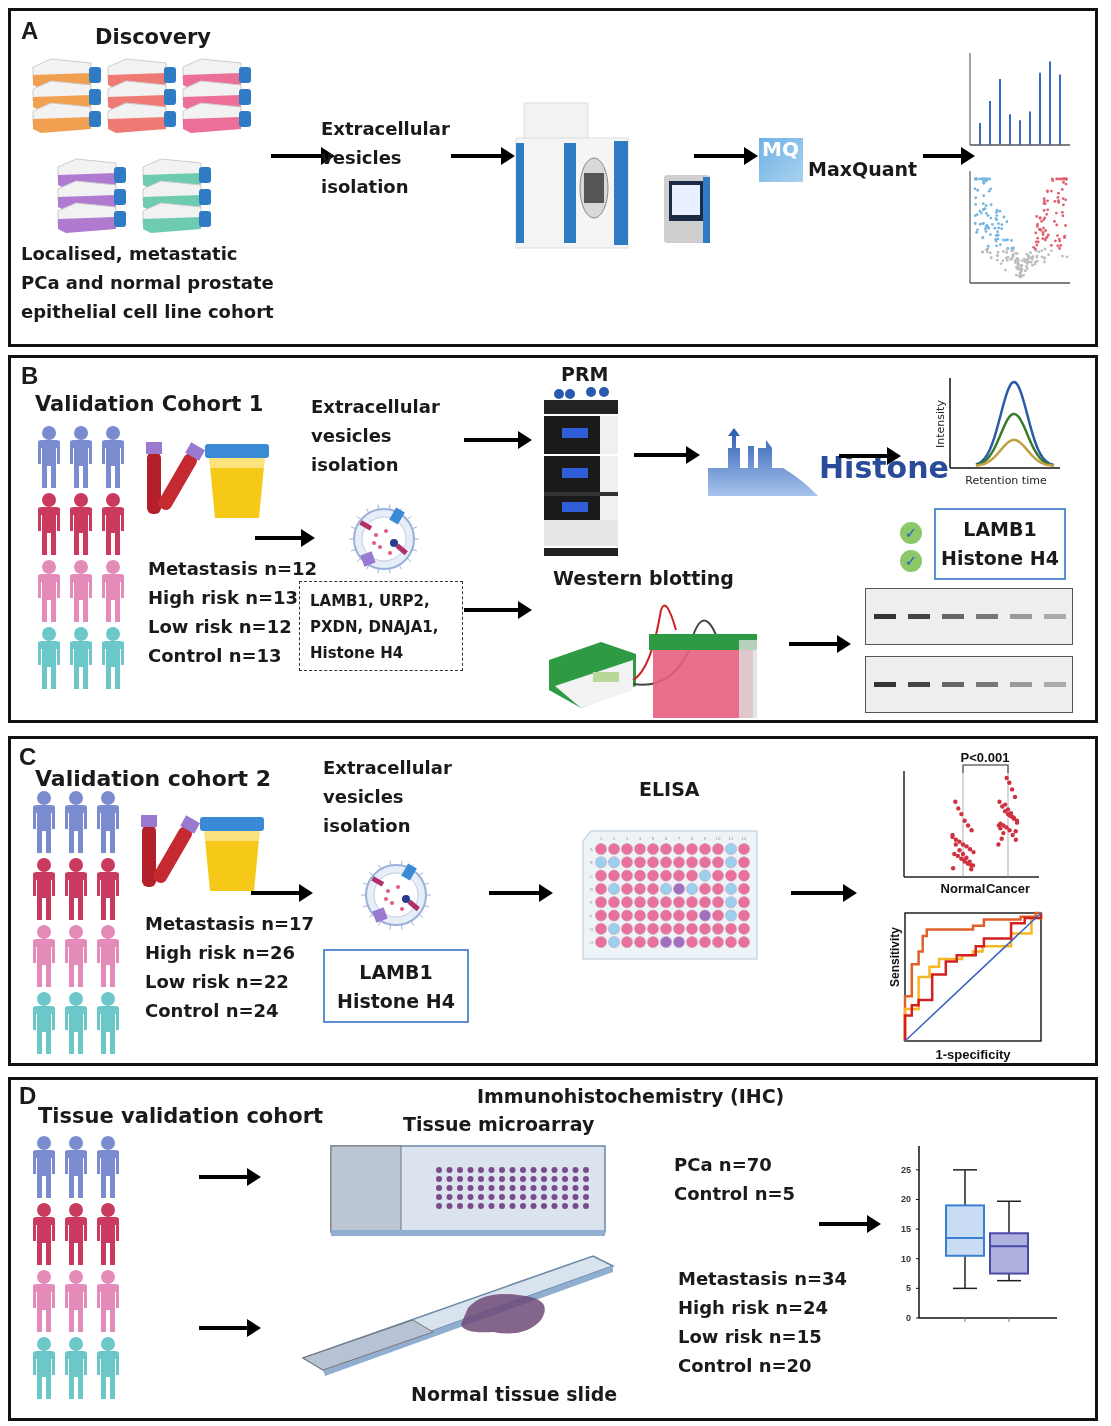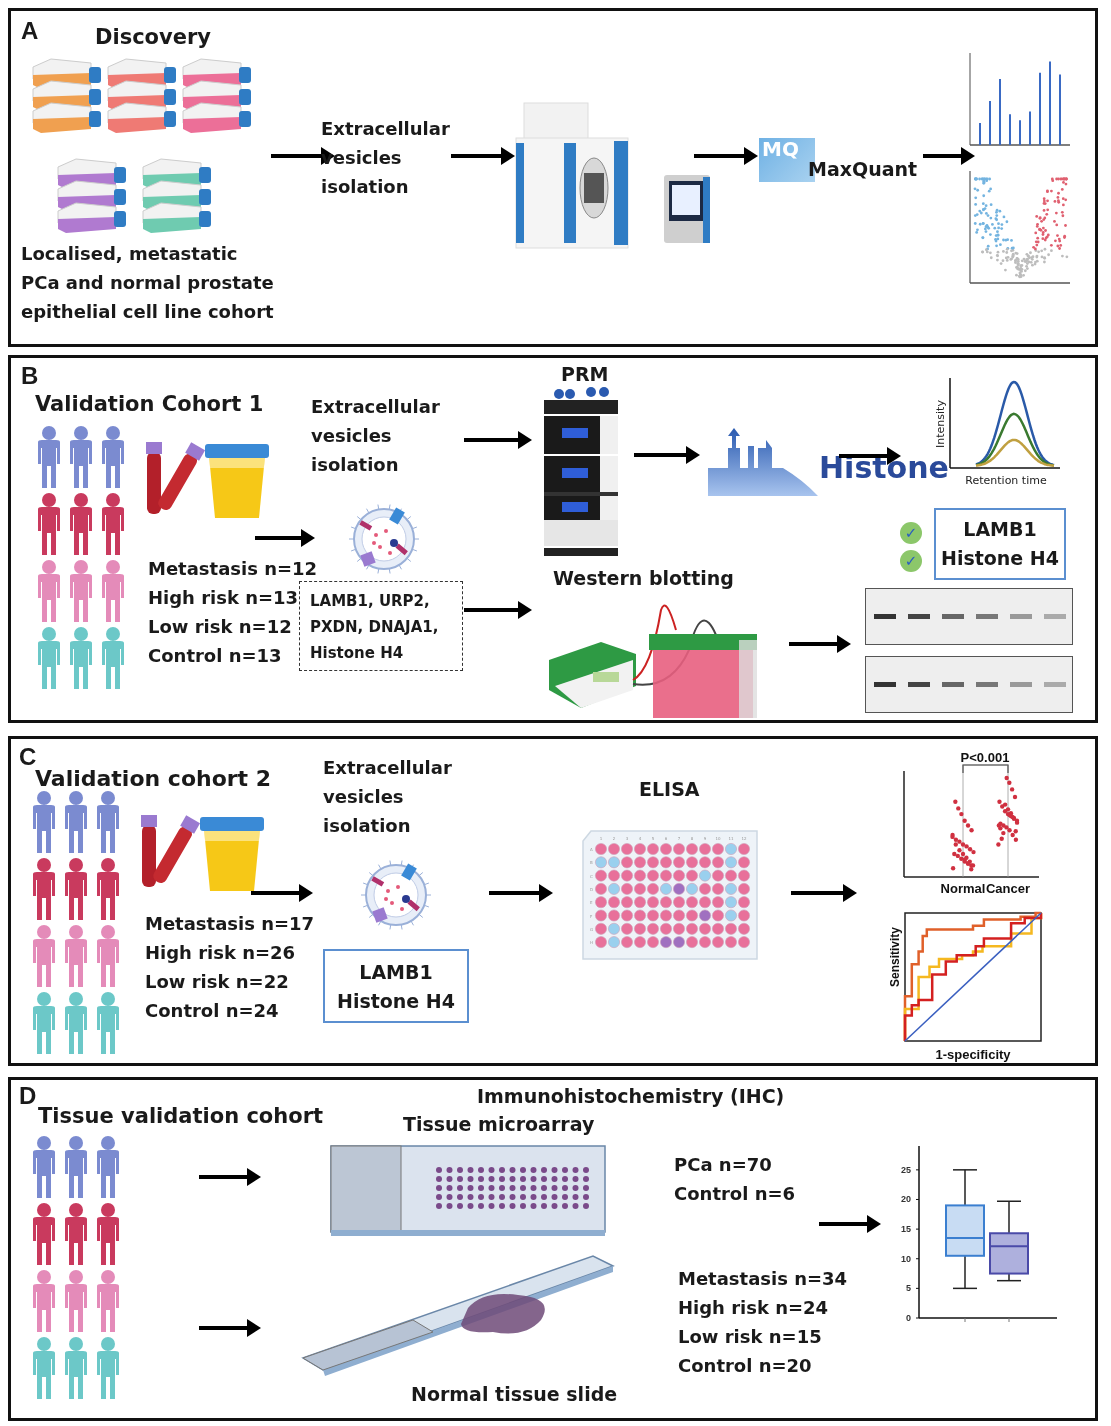--- a/index.html
+++ b/index.html
@@ -130,21 +130,21 @@
     <rect x="98" y="38" width="14" height="104" fill="#2f7cc4"></rect>
     <ellipse cx="78" cy="85" rx="14" ry="30" fill="#d8d8d8" stroke="#888"></ellipse>
     <rect x="68" y="70" width="20" height="30" fill="#555"></rect>
     <rect x="148" y="72" width="46" height="68" rx="3" fill="#cfcfcf"></rect>
     <rect x="153" y="78" width="34" height="40" fill="#1c2a44"></rect>
     <rect x="156" y="82" width="28" height="30" fill="#e8f0ff"></rect>
     <rect x="187" y="74" width="7" height="66" fill="#2f7cc4"></rect>
   </svg>
 
   <div class="arrow" style="left:683px;top:143px;width:52px;"></div>
-  <div class="abs" style="left:748px;top:127px;width:56px;height:44px;background:linear-gradient(135deg,#6fb1e4,#a9d2f0);color:#fff;font-weight:bold;font-size:20px;line-height:22px;padding-left:3px;box-sizing:border-box;"><span>MQ</span></div>
+  <div class="abs" style="left:748px;top:127px;width:44px;height:44px;background:linear-gradient(135deg,#6fb1e4,#a9d2f0);color:#fff;font-weight:bold;font-size:20px;line-height:22px;padding-left:3px;box-sizing:border-box;"><span>MQ</span></div>
   <div class="abs txt" style="left:797px;top:144px;">MaxQuant</div>
   <div class="arrow" style="left:912px;top:143px;width:40px;"></div>
 
   <svg id="spectrum" style="left:955px;top:42px;" width="105" height="95">
       <line x1="4" y1="0" x2="4" y2="92" stroke="#888" stroke-width="1.5"></line>
       <line x1="4" y1="92" x2="104" y2="92" stroke="#555" stroke-width="1.5"></line>
       <line x1="14" y1="92" x2="14" y2="70" stroke="#3a6ac4" stroke-width="2"></line>
       <line x1="24" y1="92" x2="24" y2="48" stroke="#3a6ac4" stroke-width="2"></line>
       <line x1="34" y1="92" x2="34" y2="26" stroke="#3a6ac4" stroke-width="2"></line>
       <line x1="44" y1="92" x2="44" y2="61.2" stroke="#3a6ac4" stroke-width="2"></line>
@@ -1087,21 +1087,21 @@
   <svg style="left:282px;top:160px;" width="360" height="140">
     <path d="M10 118 L300 16 L320 26 L30 130 Z" fill="#d9e3ee" stroke="#6a87a8" stroke-width="1.5"></path>
     <path d="M30 130 L320 26 L320 32 L32 136 Z" fill="#8faed0"></path>
     <path d="M10 118 L120 80 L140 92 L30 130 Z" fill="#b7c3d4" stroke="#777" stroke-width="1"></path>
     <path d="M175 68 Q190 50 225 55 Q262 58 248 80 Q232 98 200 92 Q170 94 168 84 Z" fill="#6e4a78" opacity="0.85"></path>
   </svg>
   <div class="abs txt" style="left:400px;top:300px;">Normal tissue slide</div>
 
   <div class="abs lines" style="left:663px;top:70px;">
     <div>PCa n=70</div>
-    <div>Control n=6</div>
+    <div>Control n=5</div>
   </div>
   <div class="abs lines" style="left:667px;top:184px;">
     <div>Metastasis n=34</div>
     <div>High risk n=24</div>
     <div>Low risk n=15</div>
     <div>Control n=20</div>
   </div>
   <div class="arrow" style="left:808px;top:142px;width:50px;"></div>
 
   <svg id="boxplot" style="left:876px;top:48px;" width="180" height="220">

